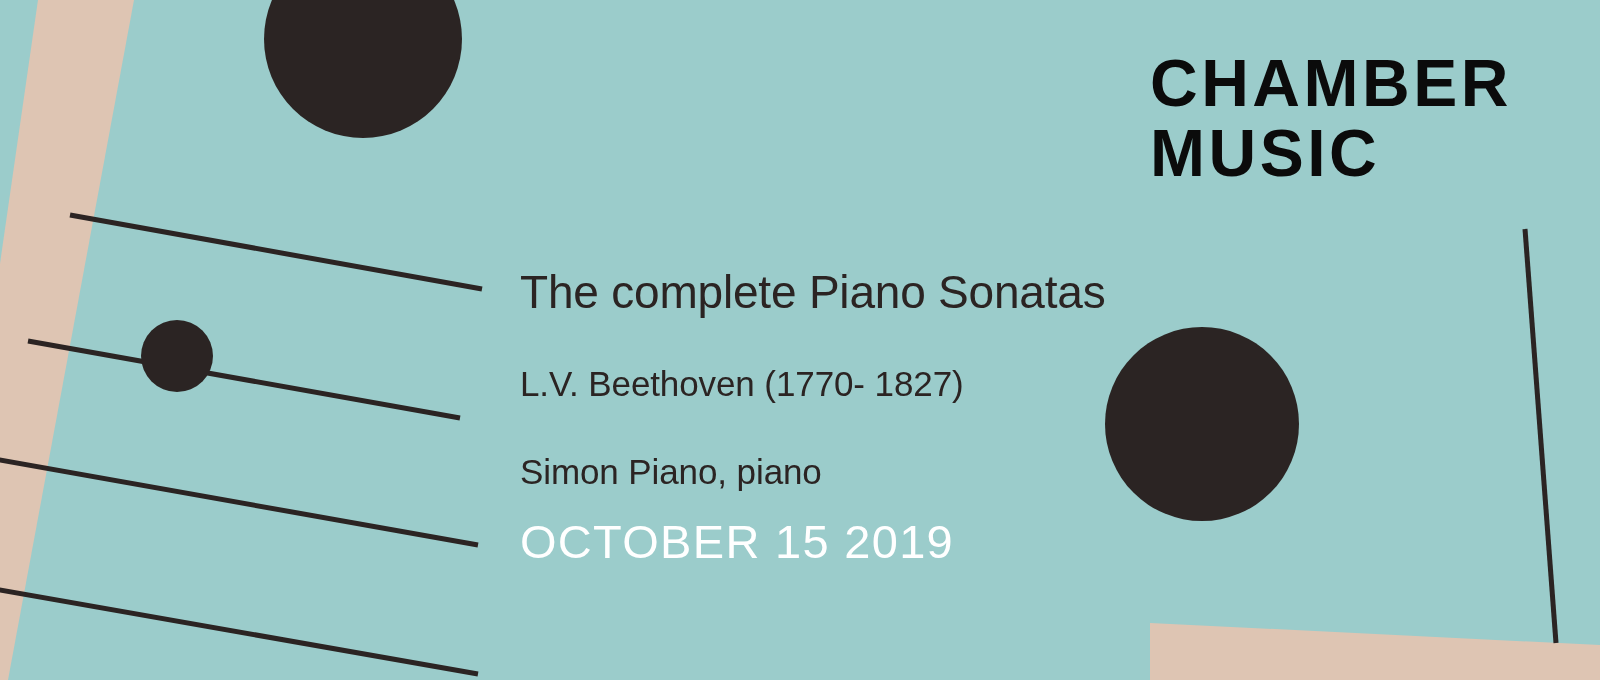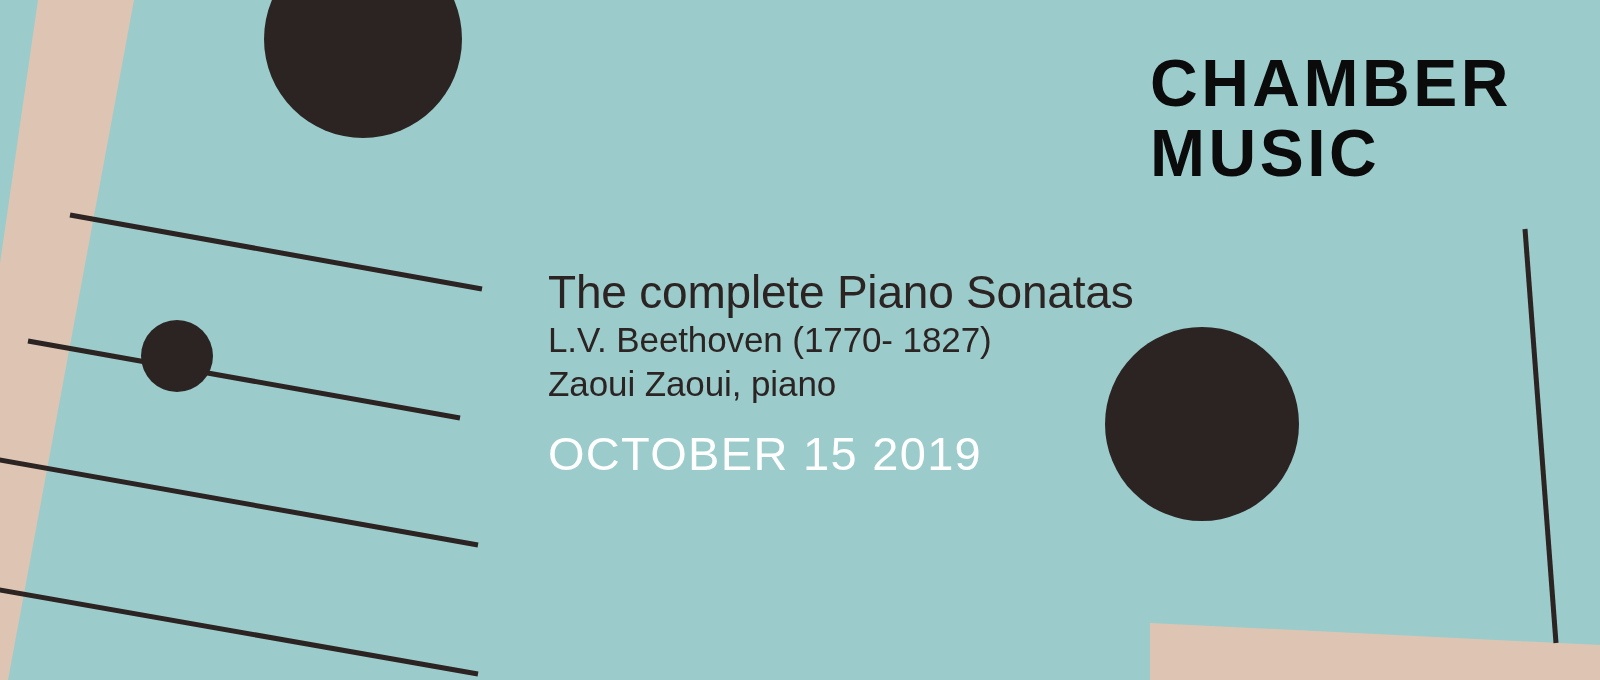--- a/index.html
+++ b/index.html
@@ -30,36 +30,37 @@
     display:block;
     color:#1C1A19;
     font-weight:300;
     font-size:26px;
     line-height:40px;
     letter-spacing:12.5px;
     padding-left:9px;
   }
 
   
-  #copy{position:absolute;left:548px;top:266px;}
+  #copy{position:absolute;left:520px;top:266px;}
   #copy .headline{
     display:block;
     color:#2B2423;
     font-weight:400;
     font-size:46px;
     line-height:52px;
     letter-spacing:-0.2px;
   }
   #copy .sub{
     display:block;
     color:#2B2423;
     font-weight:400;
     font-size:35px;
     line-height:44px;
     letter-spacing:-0.1px;
+    margin-top:44px;
   }
   #copy .date{
     display:block;
     color:#FFFFFF;
     font-weight:400;
     font-size:47px;
     line-height:52px;
     letter-spacing:1.3px;
     margin-top:22px;
   }
@@ -90,17 +91,17 @@
   </svg>
 
   <div id="logo">
     <span class="l1">CHAMBER</span>
     <span class="l2">MUSIC</span>
   </div>
 
   <div id="copy">
     <span class="headline">The complete Piano Sonatas</span>
     <span class="sub">L.V. Beethoven (1770- 1827)</span>
-    <span class="sub">Zaoui Zaoui, piano</span>
+    <span class="sub">Simon Piano, piano</span>
     <span class="date">OCTOBER 15 2019</span>
   </div>
 
 </div>
 
 </body></html>

